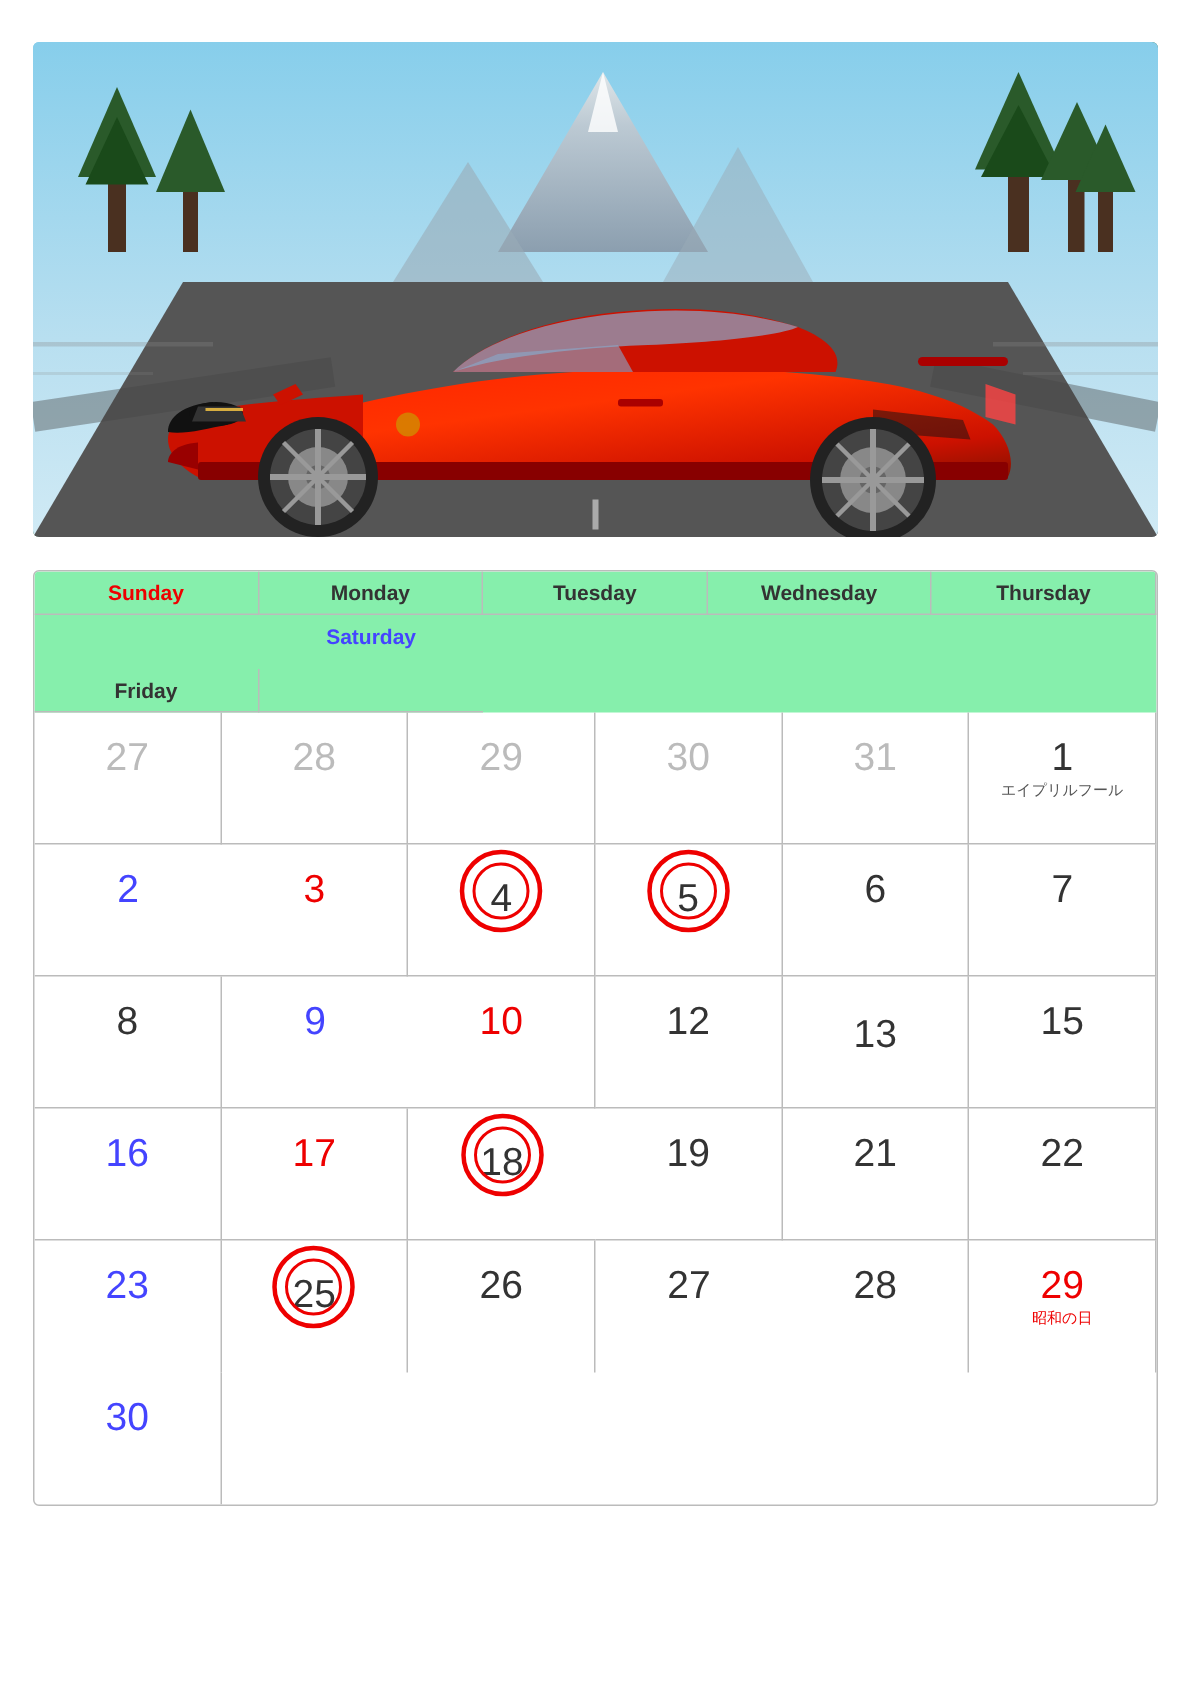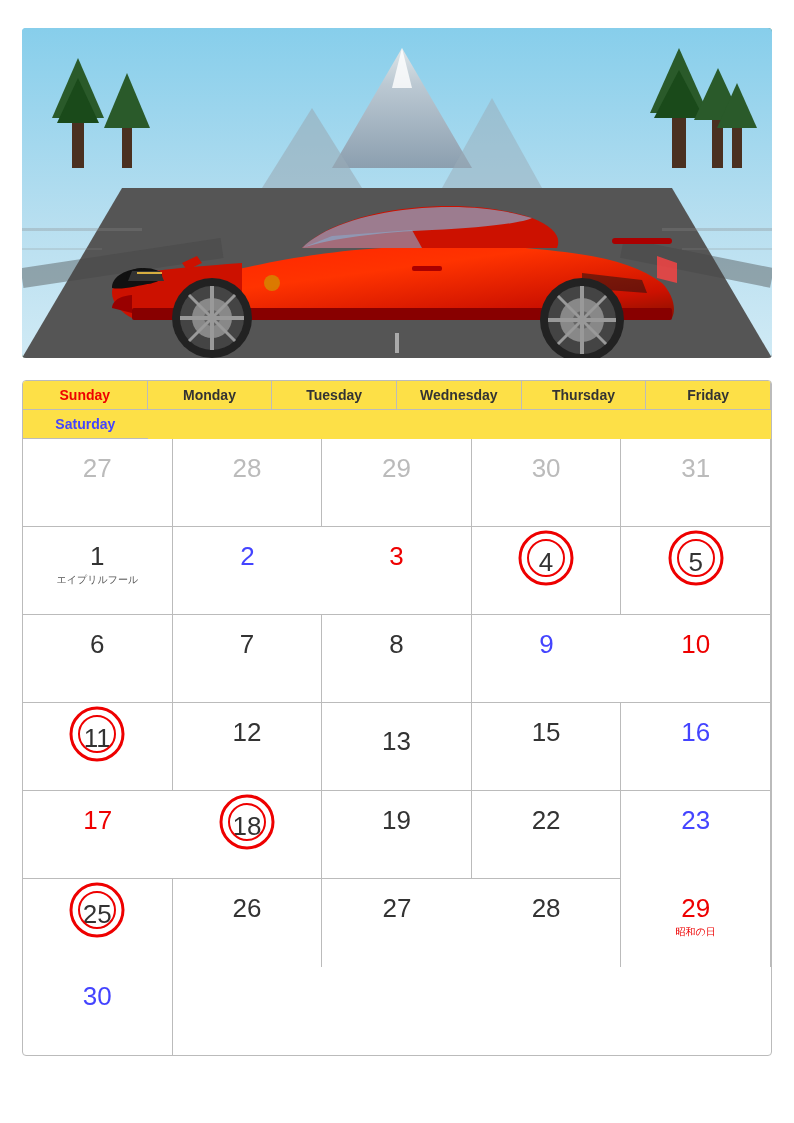--- a/index.html
+++ b/index.html
@@ -73,48 +73,48 @@
     }
 
     .calendar-container {
       border: 1px solid #bbb;
       border-radius: 4px;
       overflow: hidden;
     }
 
     .cal-header {
       display: grid;
-      grid-template-columns: repeat(6, 1fr);
-      background: #fde047;
+      grid-template-columns: repeat(5, 1fr);
+      background: #86efac;
     }
 
     .cal-header-cell {
       text-align: center;
       padding: 6px 2px;
       font-size: 14px;
       font-weight: 600;
       border-bottom: 1px solid #bbb;
       border-right: 1px solid #bbb;
     }
 
     .cal-header-cell:last-child {
       border-right: none;
     }
 
     .col-sun { color: #e00; }
     .col-mon { color: #333; }
     .col-tue { color: #333; }
     .col-wed { color: #333; }
     .col-thu { color: #333; }
-    .col-fri { color: #333; }
+    .col-fri { color: #333; margin-top: 36px; }
     .col-sat { color: #44f; }
 
     .cal-body {
       display: grid;
-      grid-template-columns: repeat(5, 1fr);
+      grid-template-columns: repeat(6, 1fr);
     }
 
     .cal-cell {
       border-right: 1px solid #bbb;
       border-bottom: 1px solid #bbb;
       min-height: 88px;
       padding: 6px 4px 4px 4px;
       position: relative;
       display: flex;
       flex-direction: column;
@@ -373,27 +373,20 @@
         <div class="cal-cell">
           <div class="day-num regular" style="margin-top: 8px;">8</div>
         </div>
         <div class="cal-cell">
           <div class="day-num saturday" style="margin-top: 8px;">9</div>
         </div>
         <div class="cal-cell">
           <div class="day-num sunday" style="margin-top: 8px;">10</div>
         </div>
         <div class="cal-cell">
-          <svg class="circle-marker" viewBox="0 0 58 58">
-            <circle cx="29" cy="29" r="26" class="circle-outer"></circle>
-            <circle cx="29" cy="29" r="18" class="circle-inner"></circle>
-          </svg>
-          <div class="day-num regular" style="margin-top: 14px;">11</div>
-        </div>
-        <div class="cal-cell">
           <div class="day-num regular" style="margin-top: 8px;">12</div>
         </div>
         <div class="cal-cell">
           <div class="day-num regular" style="margin-top: 17px;">13</div>
         </div>
         <div class="cal-cell">
           <div class="day-num regular" style="margin-top: 8px;">15</div>
         </div>
         <div class="cal-cell">
           <div class="day-num saturday" style="margin-top: 8px;">16</div>
@@ -405,20 +398,23 @@
           <svg class="circle-marker" viewBox="0 0 58 58">
             <circle cx="29" cy="29" r="26" class="circle-outer"></circle>
             <circle cx="29" cy="29" r="18" class="circle-inner"></circle>
           </svg>
           <div class="day-num regular" style="margin-top: 14px;">18</div>
         </div>
         <div class="cal-cell">
           <div class="day-num regular" style="margin-top: 8px;">19</div>
         </div>
         <div class="cal-cell">
+          <div class="day-num regular" style="margin-top: 8px;">21</div>
+        </div>
+        <div class="cal-cell">
           <div class="day-num regular" style="margin-top: 8px;">22</div>
         </div>
         <div class="cal-cell">
           <div class="day-num saturday" style="margin-top: 8px;">23</div>
         </div>
         <div class="cal-cell">
           <svg class="circle-marker" viewBox="0 0 58 58">
             <circle cx="29" cy="29" r="26" class="circle-outer"></circle>
             <circle cx="29" cy="29" r="18" class="circle-inner"></circle>
           </svg>

